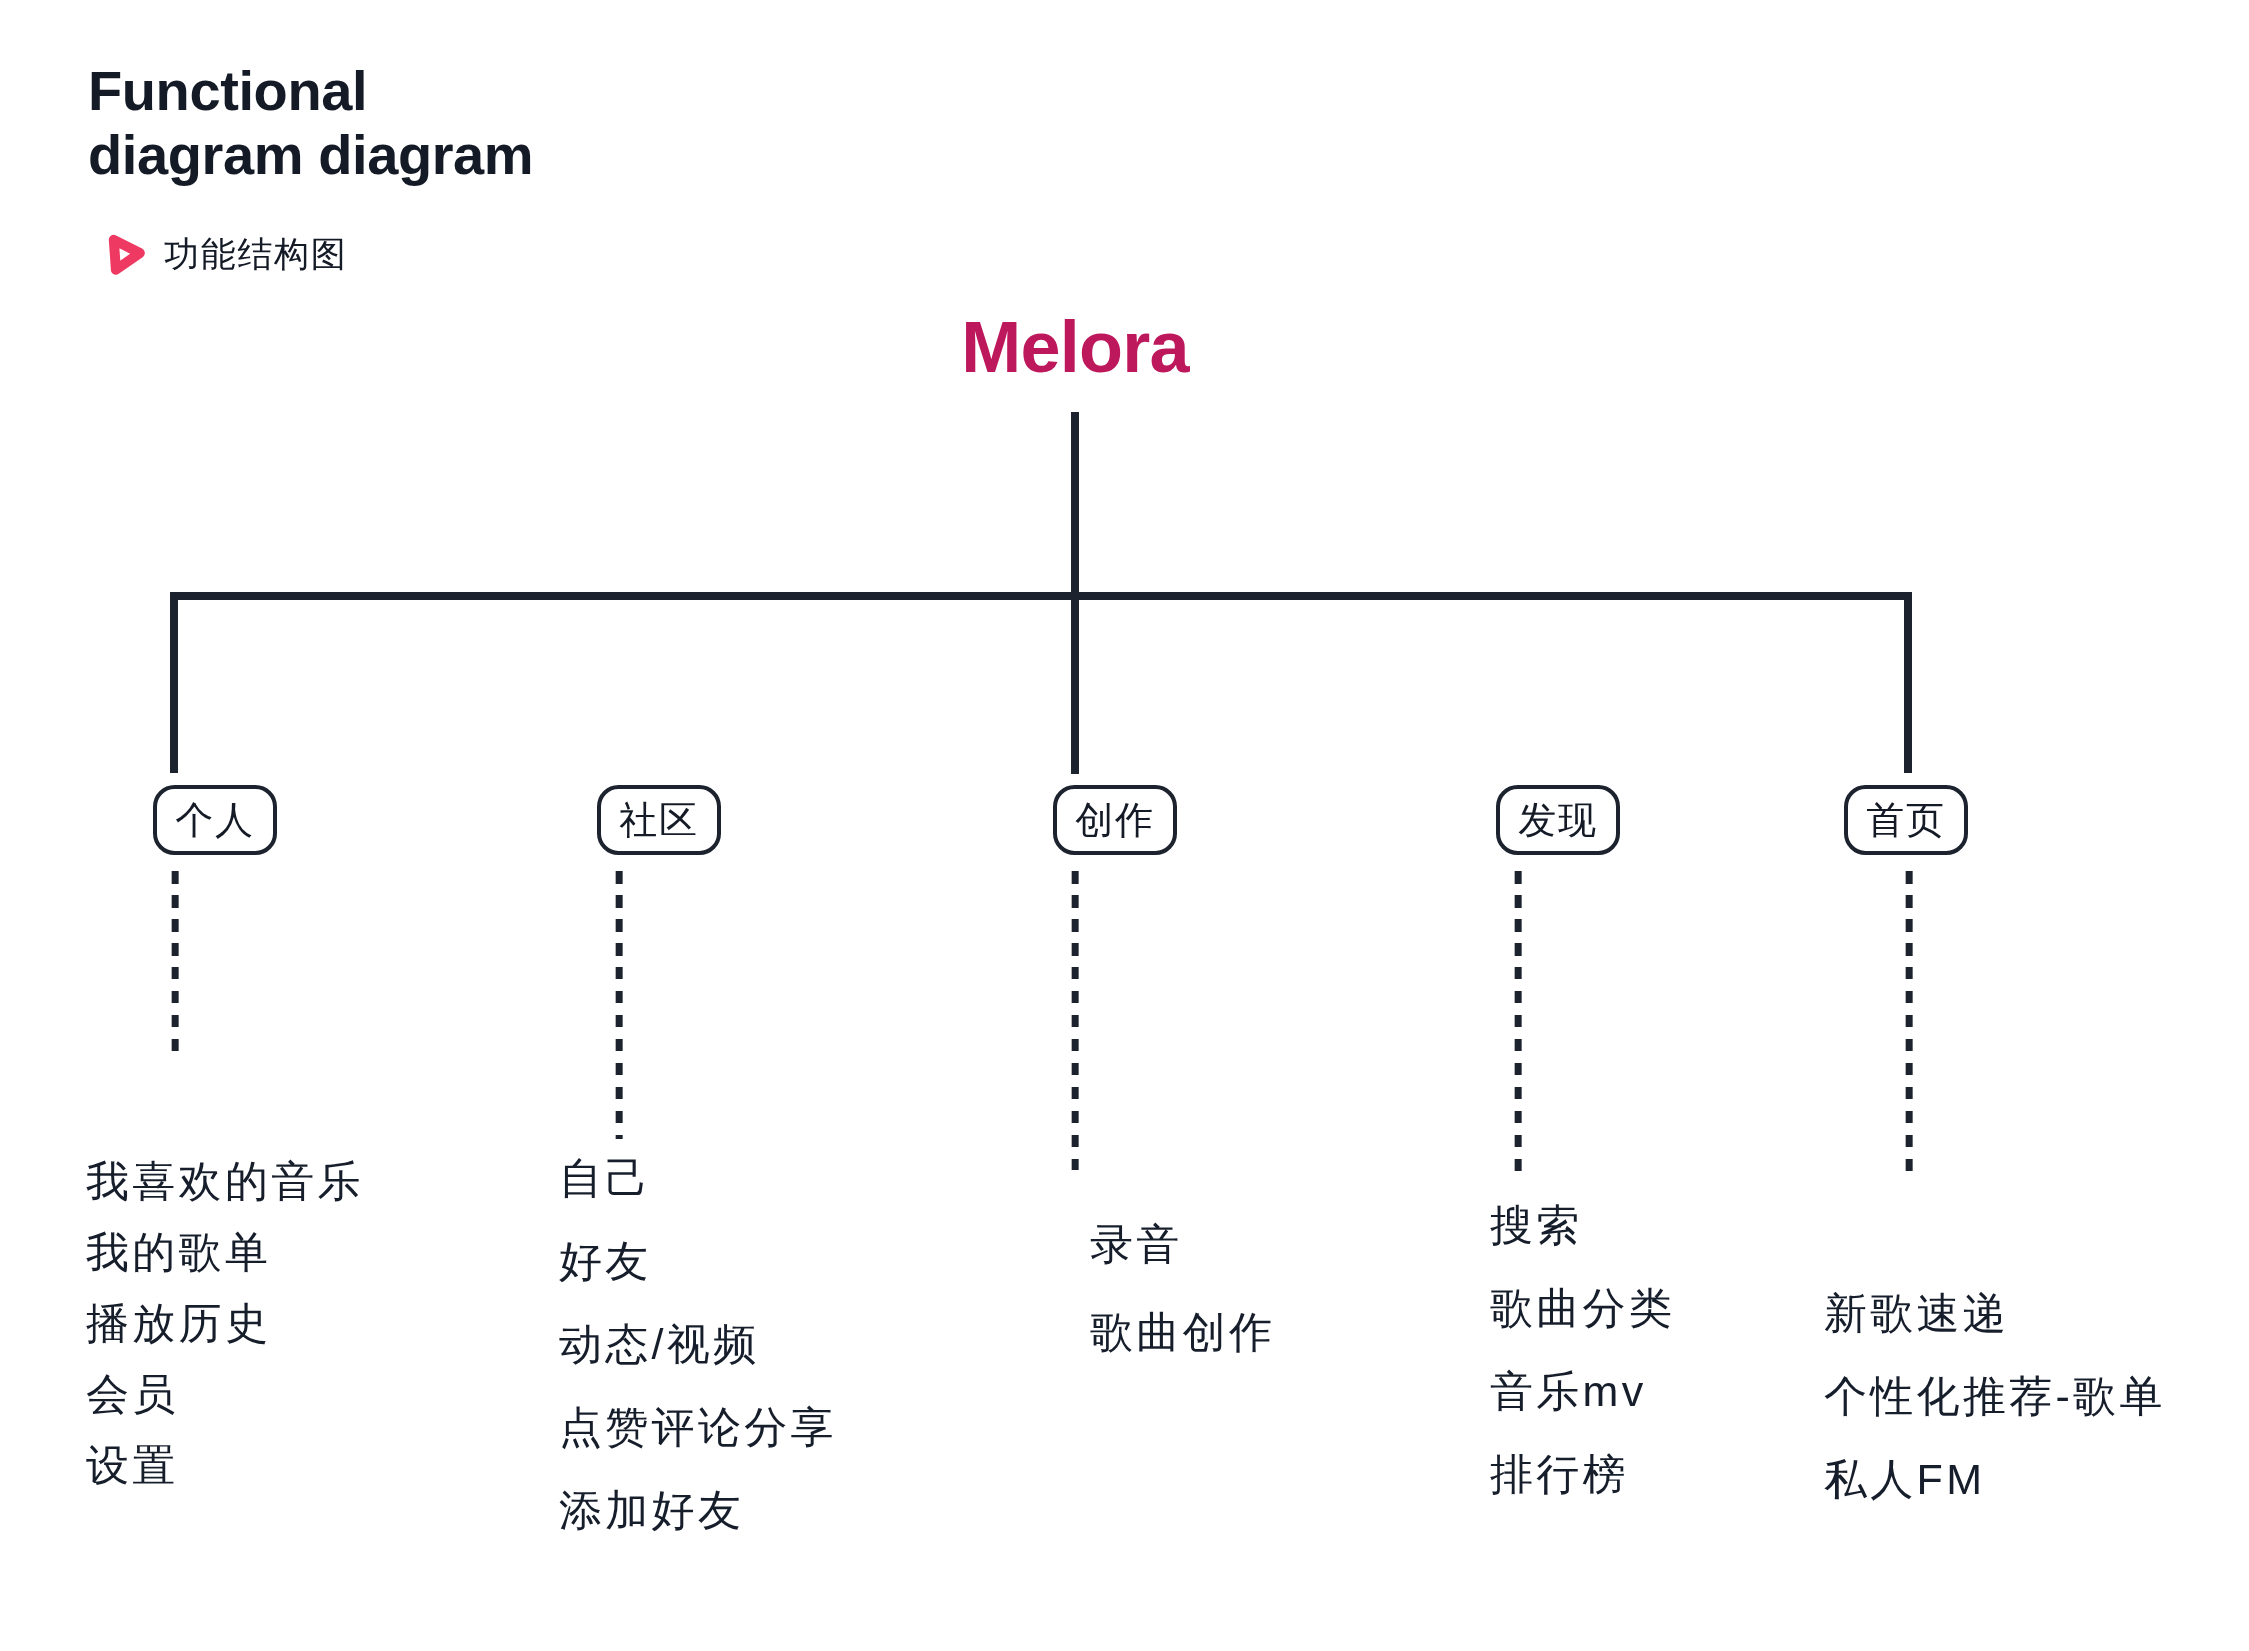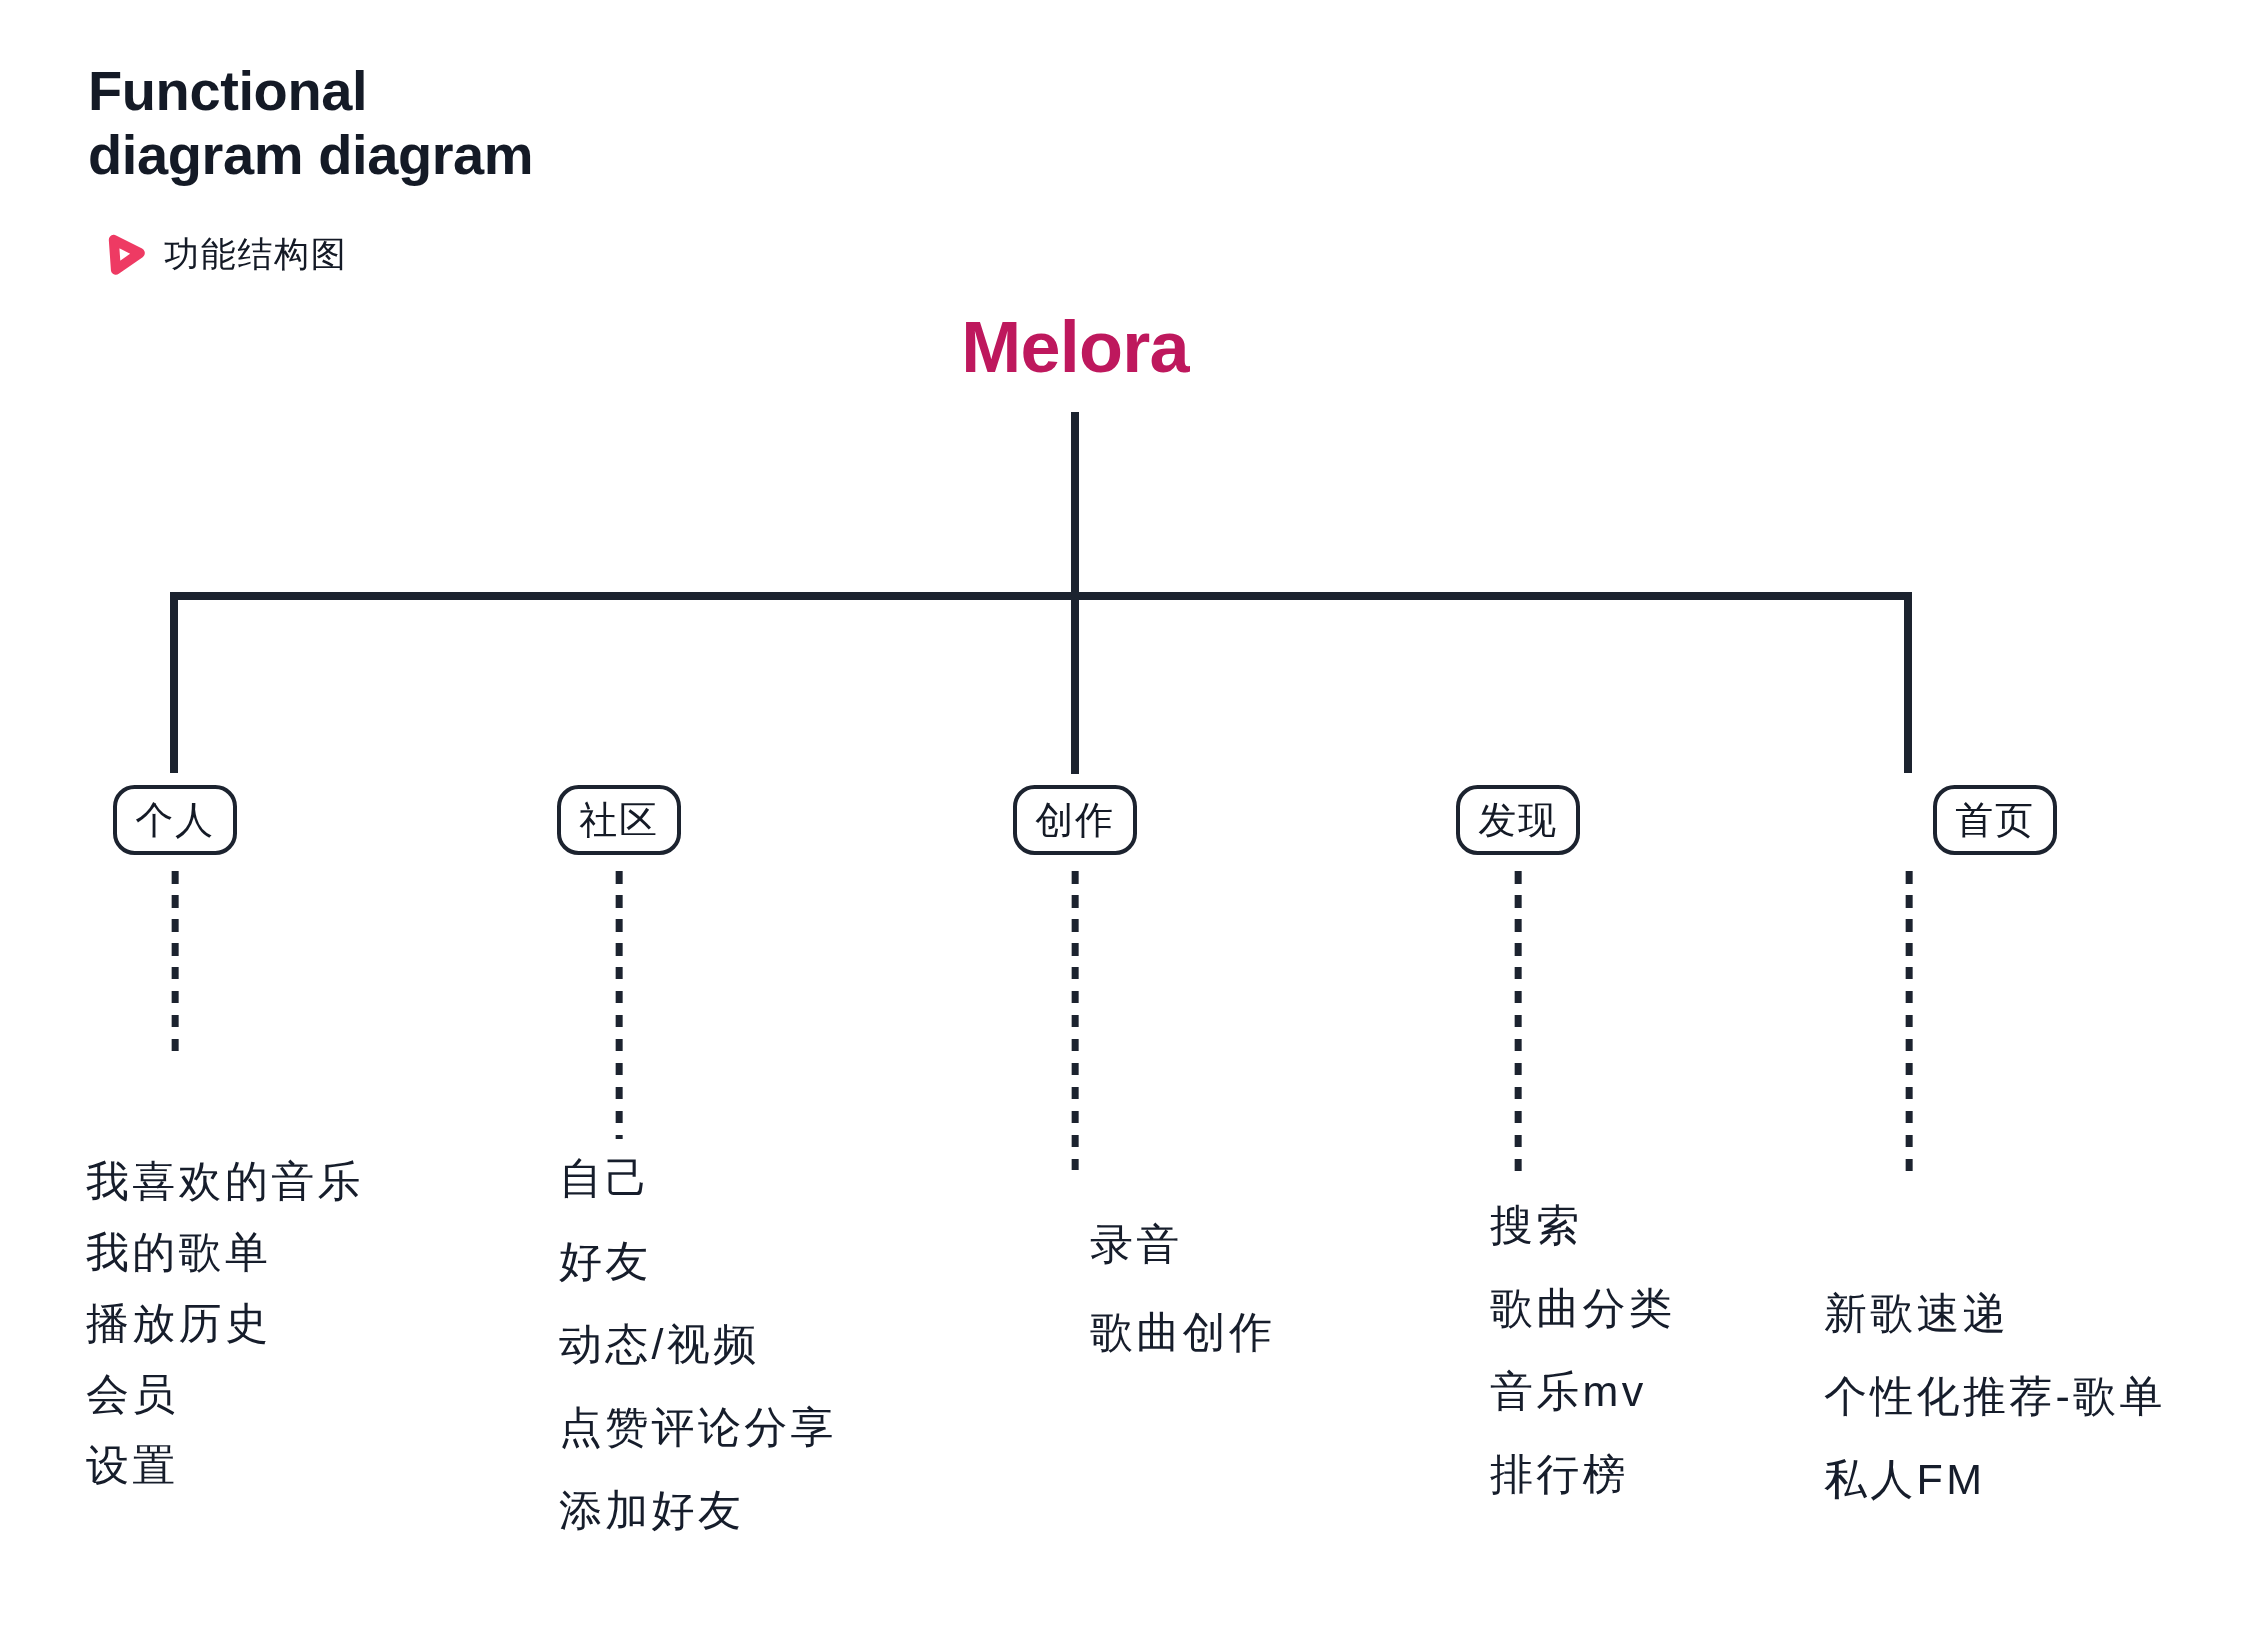--- a/index.html
+++ b/index.html
@@ -22,23 +22,23 @@
   .trunk      {left:1071px;top:412px;width:8.3px;height:362px;}
   .hline      {left:170px; top:592px;width:1742px;height:8.3px;}
   .drop-left  {left:170px; top:592px;width:8.3px;height:181px;}
   .drop-right {left:1904px;top:592px;width:8.3px;height:181px;}
 
   
   .node{position:absolute;top:785px;transform:translateX(-50%);
         box-sizing:border-box;height:70px;min-width:118px;padding:0 18.3px;
         border:4.2px solid #1c232f;border-radius:21.6px;background:#ffffff;
         font-size:38px;font-weight:500;letter-spacing:1.7px;color:#141a26;
-        display:flex;align-items:center;justify-content:center;white-space:nowrap;}
+        display:flex;align-items:center;justify-content:center;white-space:nowrap;margin-left:40px;}
   .node-c0{left:175px;} .node-c1{left:619px;} .node-c2{left:1075px;}
-  .node-c3{left:1518px;} .node-c4{left:1995px;font-family:Liberation Mono, monospace;}
+  .node-c3{left:1518px;} .node-c4{left:1866px;font-family:Liberation Mono, monospace;}
 
   
   .dash{position:absolute;width:6.7px;transform:translateX(-50%);
         background:repeating-linear-gradient(to bottom,#1c232f 0 12.5px,transparent 12.5px 24px);}
   .dash-c0{left:175px; top:871px;height:190px;}
   .dash-c1{left:619px; top:871px;height:268px;}
   .dash-c2{left:1075px;top:871px;height:299px;}
   .dash-c3{left:1518px;top:871px;height:306px;}
   .dash-c4{left:1909px;top:871px;height:309px;}
 

